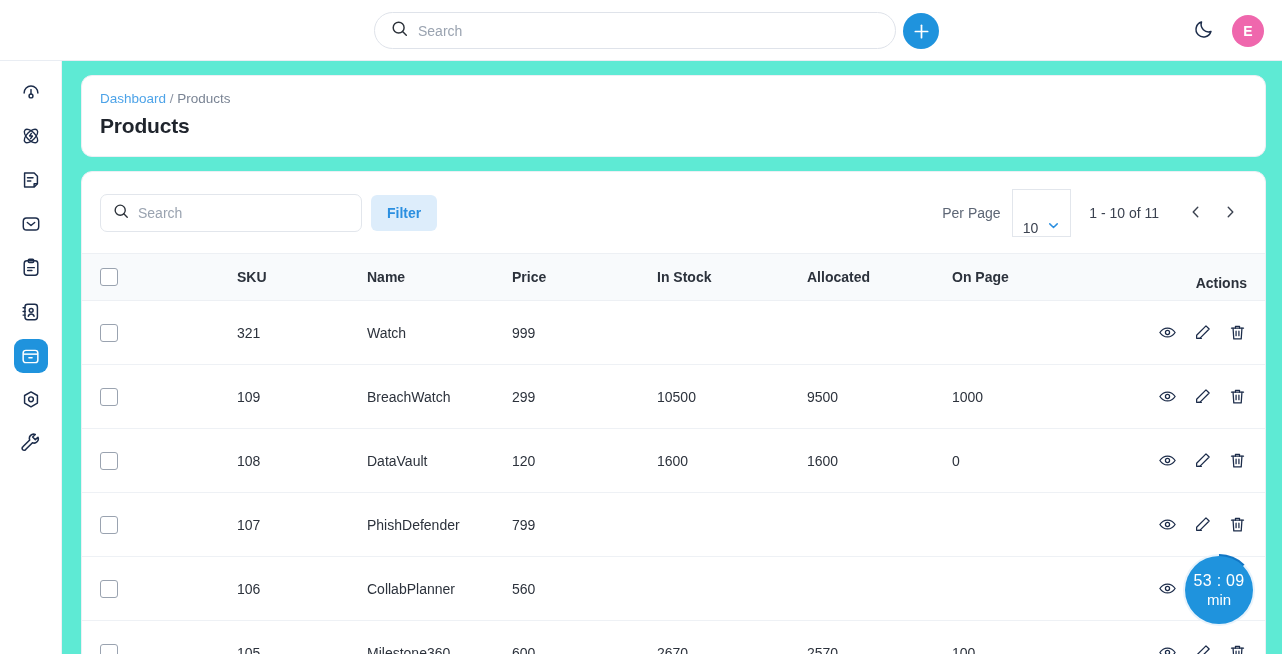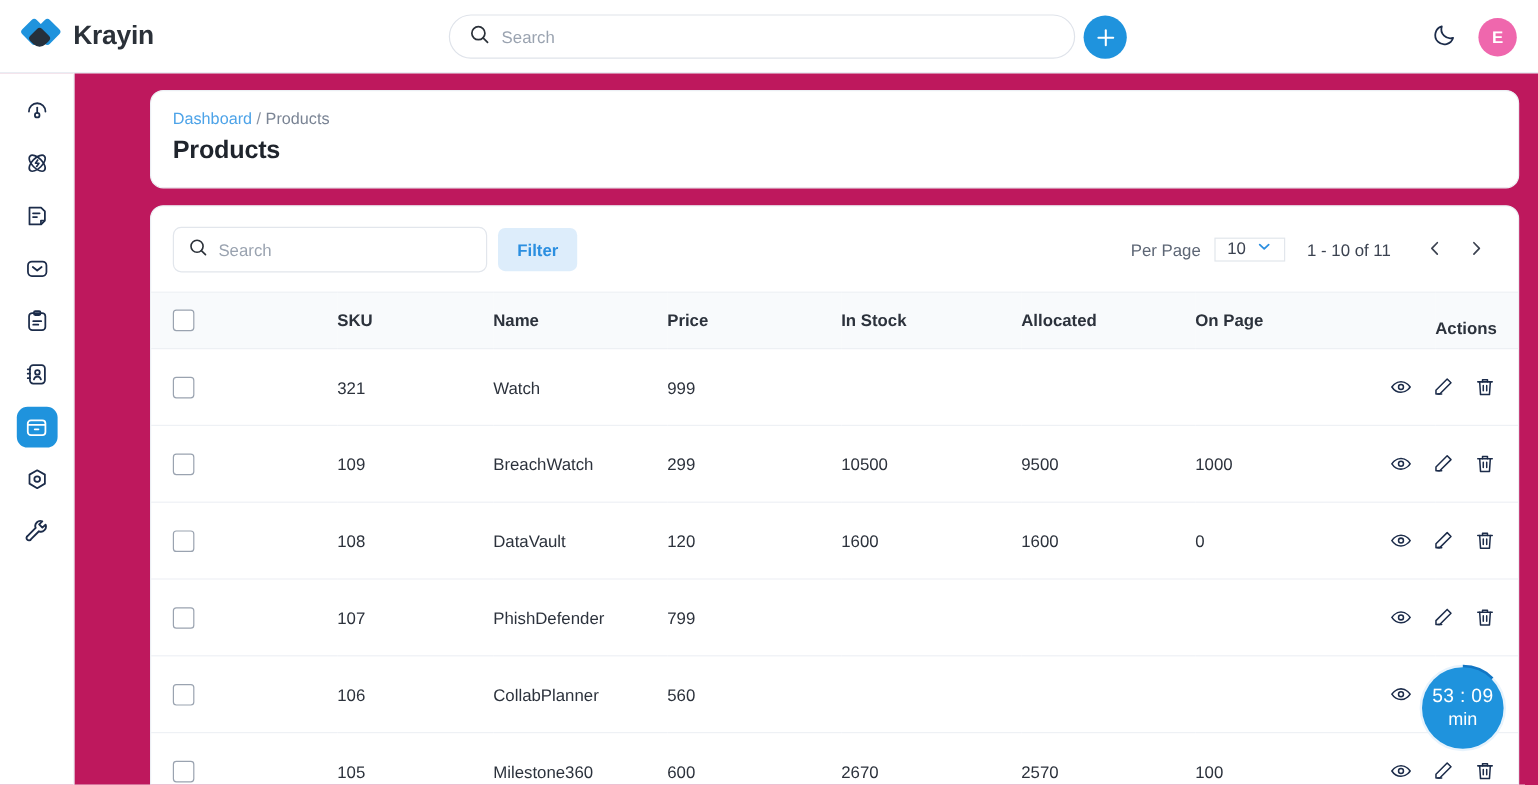--- a/index.html
+++ b/index.html
@@ -53,21 +53,21 @@
   .top-right { position: absolute; right: 18px; top: 0; height: 61px; display: flex; align-items: center; gap: 18px; }
   .moon-btn { background: none; border: none; cursor: pointer; display: flex; align-items: center; }
   .avatar {
     width: 32px; height: 32px; border-radius: 50%;
     background: #ef67ad; color: #fff;
     display: flex; align-items: center; justify-content: center;
     font-size: 14px; font-weight: 600; cursor: pointer;
   }
 
   
-  .body-row { flex: 1; display: flex; min-height: 0; background: #be185d; gap: 44px; }
+  .body-row { flex: 1; display: flex; min-height: 0; background: #5eead4; }
 
   .sidebar {
     width: 62px; flex: 0 0 62px; background: #ffffff;
     border-right: 1px solid #eef1f5;
     padding-top: 14px;
     display: flex; flex-direction: column; align-items: center; gap: 10px;
   }
   .side-item {
     width: 34px; height: 34px; border-radius: 9px;
     display: flex; align-items: center; justify-content: center;
@@ -113,23 +113,23 @@
   .filter-btn {
     margin-left: 9px;
     background: #ddedfb; color: #2b8fe0;
     border: none; border-radius: 6px; cursor: pointer;
     font-size: 14px; font-weight: 600; font-family: inherit;
     padding: 10px 16px;
   }
   .pager { margin-left: auto; display: flex; align-items: center; gap: 0; }
   .per-page-label { font-size: 14px; color: #5d6675; margin-right: 11px; }
   .per-page-select {
-    height: 20px; min-width: 58px;
+    height: 48px; min-width: 58px;
     border: 1px solid #e2e6ec; border-radius: 0;
-    display: flex; align-items: flex-start; justify-content: center; gap: 9px;
+    display: flex; align-items: flex-end; justify-content: center; gap: 9px;
     padding: 0 10px; cursor: pointer; background: #fff;
   }
   .per-page-select .v { font-size: 14px; color: #3b4250; }
   .range-text { font-size: 14px; color: #3b4250; margin: 0 20px 0 18px; }
   .pg-arrow {
     background: none; border: none; cursor: pointer;
     padding: 4px 10px; display: flex; align-items: center;
   }
 
   table { width: 100%; border-collapse: collapse; table-layout: fixed; }
@@ -179,28 +179,20 @@
   .stage { position: relative; width: 1282px; height: 654px; }
 </style>
 </head>
 <body>
 
 <div class="stage">
 <div class="app">
 
   <div class="topbar">
 
-    <div class="logo-wrap">
-      <span class="logo-mark">
-        <span class="dia blue"></span>
-        <span class="dia blue2"></span>
-        <span class="dia dark"></span>
-      </span>
-      <span class="logo-text">Krayin</span>
-    </div>
 
     <div class="search-top">
       <span>
         <svg width="17" height="17" viewBox="0 0 20 20" fill="none">
           <circle cx="9" cy="9" r="6.4" stroke="#2b3139" stroke-width="1.7"></circle>
           <line x1="13.6" y1="13.6" x2="18" y2="18" stroke="#2b3139" stroke-width="1.7" stroke-linecap="round"></line>
         </svg>
       </span>
       <input type="text" value="" placeholder="Search" style="">
     </div>

